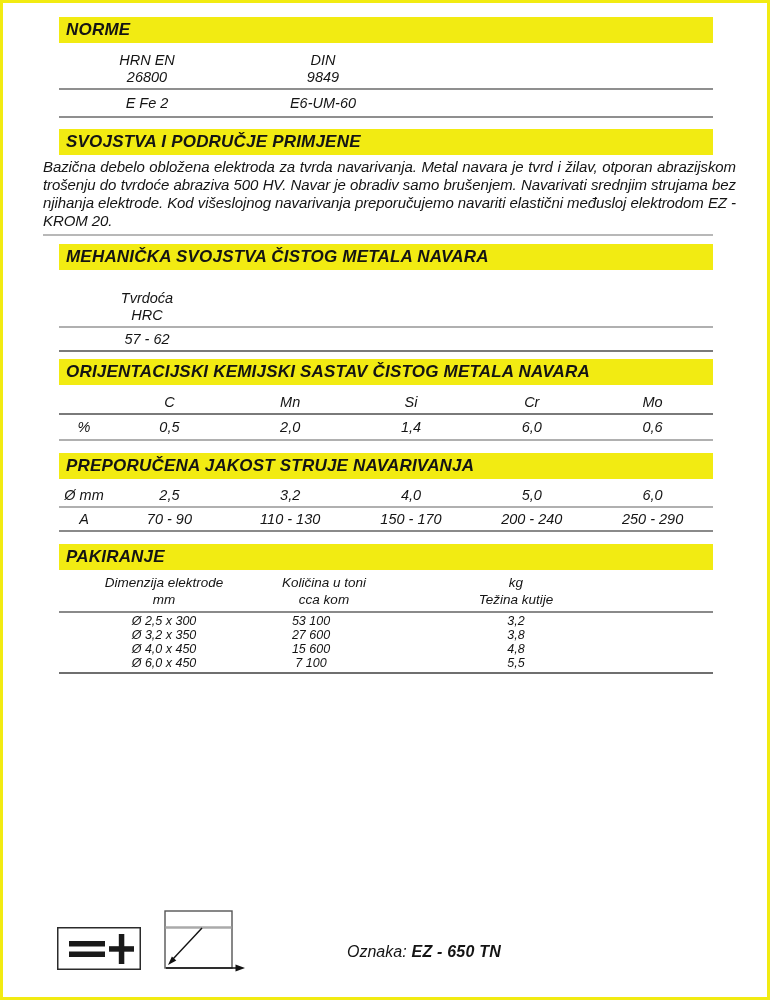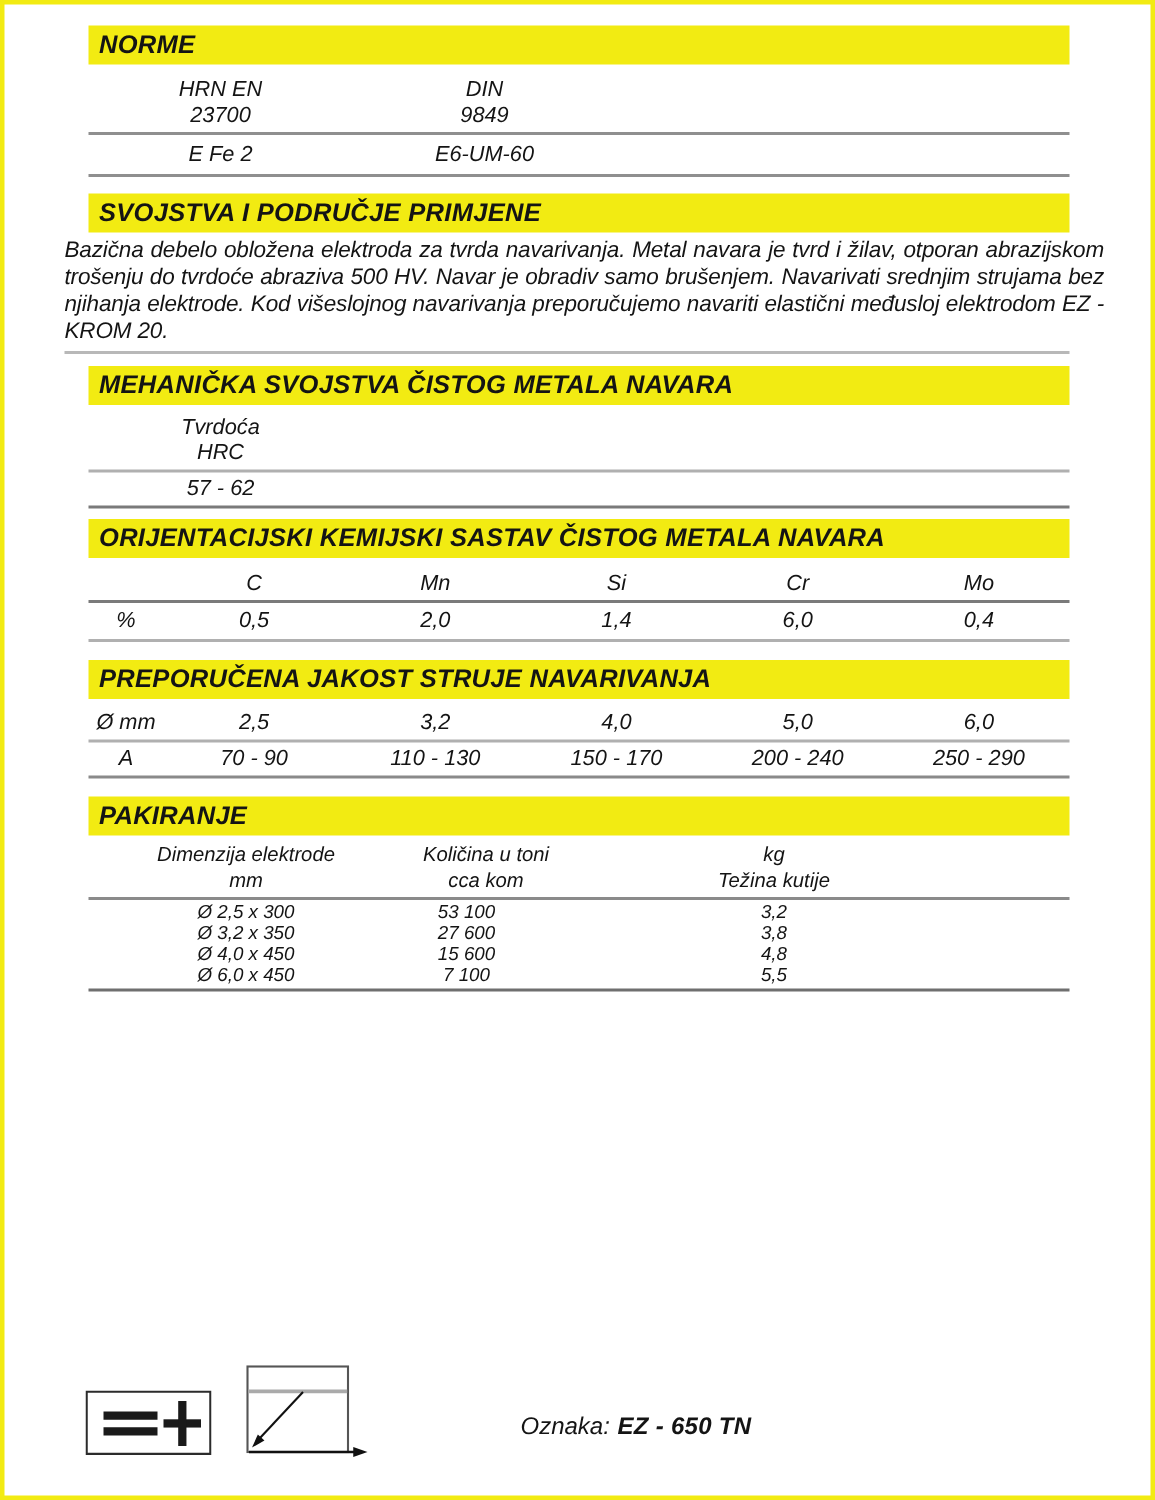--- a/index.html
+++ b/index.html
@@ -30,21 +30,21 @@
   .norme-head { margin-top:9px; padding-bottom:2px; border-bottom:2px solid #8f8f8f; font-size:14.5px; line-height:17px; }
   .norme-vals { height:26px; line-height:26px; border-bottom:2px solid #8f8f8f; font-size:14.5px; }
 
   .bodytext {
     margin:3px -23px 0 -16px;
     font-size:15px; line-height:18px;
     text-align:justify; letter-spacing:-0.1px;
   }
   .para-divider { height:2px; background:#b8b8b8; margin:4px 0 0 -16px; }
 
-  .mech-head { margin-top:7px; padding-bottom:2px; border-bottom:2px solid #b0b0b0; font-size:14.5px; line-height:17px; }
+  .mech-head { margin-top:20px; padding-bottom:2px; border-bottom:2px solid #b0b0b0; font-size:14.5px; line-height:17px; }
   .mech-vals { height:22px; line-height:22px; border-bottom:2px solid #7a7a7a; font-size:14.5px; }
 
   
   .grid6 { display:grid; grid-template-columns:50px repeat(5,1fr); text-align:center; }
   .chem-head { margin-top:7px; padding:2px 0 3px 0; border-bottom:2px solid #7a7a7a; font-size:14.5px; }
   .chem-vals { height:24px; line-height:24px; border-bottom:2px solid #b0b0b0; font-size:14.5px; }
   .struja-row1 { margin-top:5px; height:22px; line-height:22px; border-bottom:2px solid #b0b0b0; font-size:14.5px; }
   .struja-row2 { height:22px; line-height:22px; border-bottom:2px solid #8a8a8a; font-size:14.5px; }
 
   
@@ -70,21 +70,21 @@
 <div class="page">
   <div class="content">
 
     <div class="bar">
       <span>NORME</span>
     </div>
     <div>
       <div class="grid2 norme-head">
         <div>
           <div>HRN EN</div>
-          <div>23700</div>
+          <div>26800</div>
         </div>
         <div>
           <div>DIN</div>
           <div>9849</div>
         </div>
         <div></div>
       </div>
       <div class="grid2 norme-vals">
         <div>E Fe 2</div>
         <div>E6-UM-60</div>
@@ -128,21 +128,21 @@
         <div>Si</div>
         <div>Cr</div>
         <div>Mo</div>
       </div>
       <div class="grid6 chem-vals">
         <div>%</div>
         <div>0,5</div>
         <div>2,0</div>
         <div>1,4</div>
         <div>6,0</div>
-        <div>0,4</div>
+        <div>0,6</div>
       </div>
     </div>
 
     <div class="bar section-gap-xl">
       <span>PREPORUČENA JAKOST STRUJE NAVARIVANJA</span>
     </div>
     <div>
       <div class="grid6 struja-row1">
         <div>Ø mm</div>
         <div>2,5</div>

